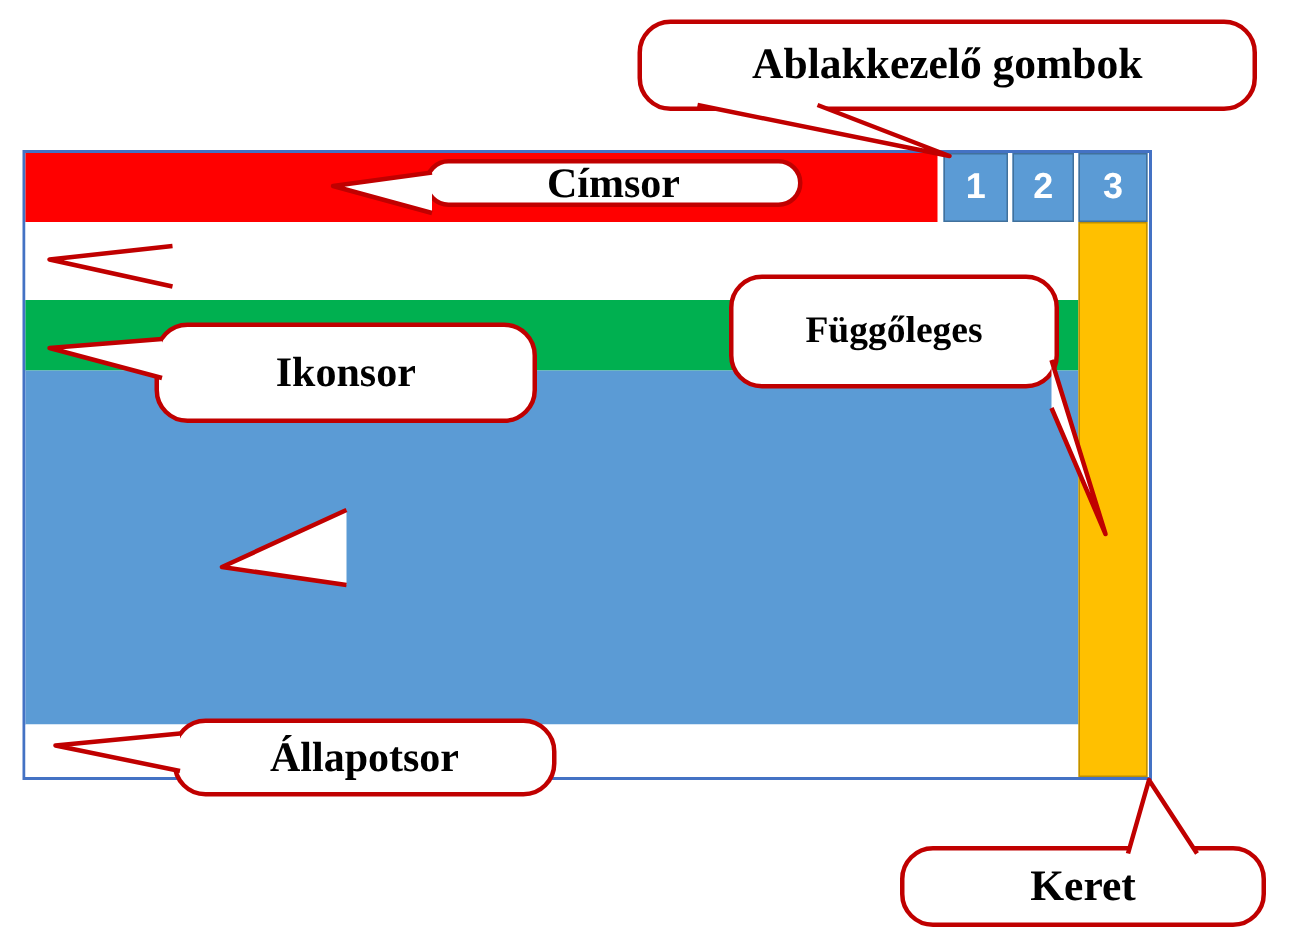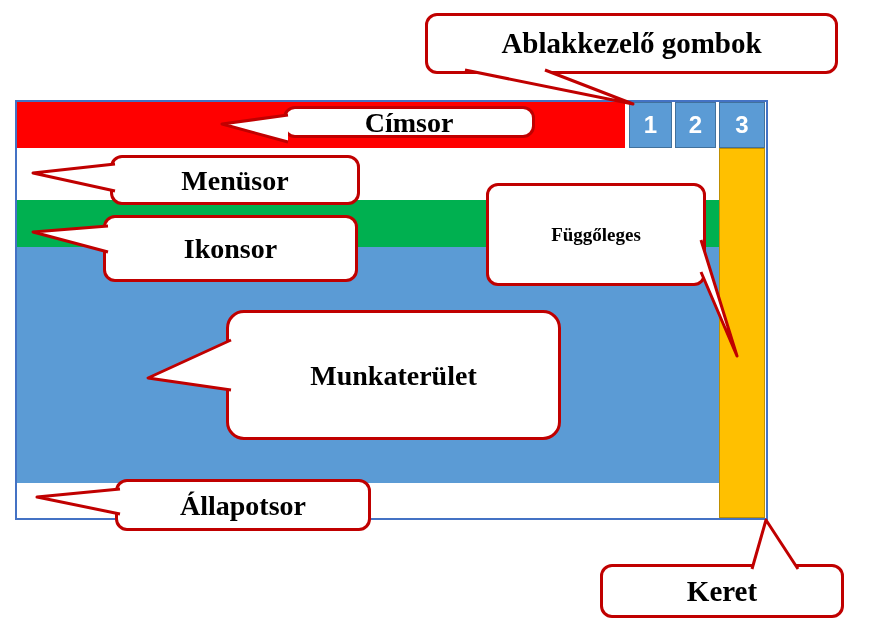--- a/index.html
+++ b/index.html
@@ -26,30 +26,30 @@
   .btn-3 { left:702px; width:46px; }
   .menu-row    { left:0; top:46px;  width:749px; height:52px;  background:#ffffff; }
   .icon-bar    { left:0; top:98px;  width:702px; height:47px;  background:#00B050; }
   .work-area   { left:0; top:145px; width:702px; height:236px; background:#5B9BD5; }
   .status-bar  { left:0; top:381px; width:702px; height:35px;  background:#ffffff; }
   .scrollbar   { left:702px; top:46px; width:46px; height:370px; background:#FFC000; border:1px solid #BF8F00; }
 
   
   .callout {
     position:absolute; z-index:20; background:#ffffff;
-    border:3px solid #C00000; border-radius:12px;
+    border:3px solid #C00000; border-radius:22px;
     display:flex; flex-direction:column; align-items:center; justify-content:center;
     font-weight:bold; font-size:28px; color:#000000; text-align:center;
     line-height:1.25; box-sizing:border-box;
   }
   .co-ablak   { left:425px; top:13px;  width:413px; height:61px; font-size:29px; }
   .co-cimsor  { left:283px; top:106px; width:252px; height:32px; }
   .co-menusor { left:110px; top:155px; width:250px; height:50px; }
   .co-ikonsor { left:103px; top:215px; width:255px; height:67px; }
-  .co-fugg    { left:486px; top:183px; width:220px; height:103px; font-size:19px; }
+  .co-fugg    { left:486px; top:183px; width:220px; height:76px; font-size:25px; }
   .co-munka   { left:226px; top:310px; width:335px; height:130px; border-radius:18px; }
   .co-allapot { left:115px; top:479px; width:256px; height:52px; }
   .co-keret   { left:600px; top:564px; width:244px; height:54px; font-size:29px; }
 
   
   .tails { position:absolute; left:0; top:0; width:871px; height:630px; z-index:30; pointer-events:none; }
 </style>
 </head>
 <body>
 
@@ -76,35 +76,29 @@
   </div>
 
   <div class="callout co-ablak">
     <span>Ablakkezelő gombok</span>
   </div>
 
   <div class="callout co-cimsor">
     <span>Címsor</span>
   </div>
 
-  <div class="callout co-menusor">
-    <span>Menüsor</span>
-  </div>
 
   <div class="callout co-ikonsor">
     <span>Ikonsor</span>
   </div>
 
   <div class="callout co-fugg">
     <span>Függőleges</span>
   </div>
 
-  <div class="callout co-munka">
-    <span>Munkaterület</span>
-  </div>
 
   <div class="callout co-keret">
     <span>Keret</span>
   </div>
 
   <div class="callout co-allapot">
     <span>Állapotsor</span>
   </div>
 
   <svg class="tails" viewBox="0 0 871 630" xmlns="http://www.w3.org/2000/svg">

